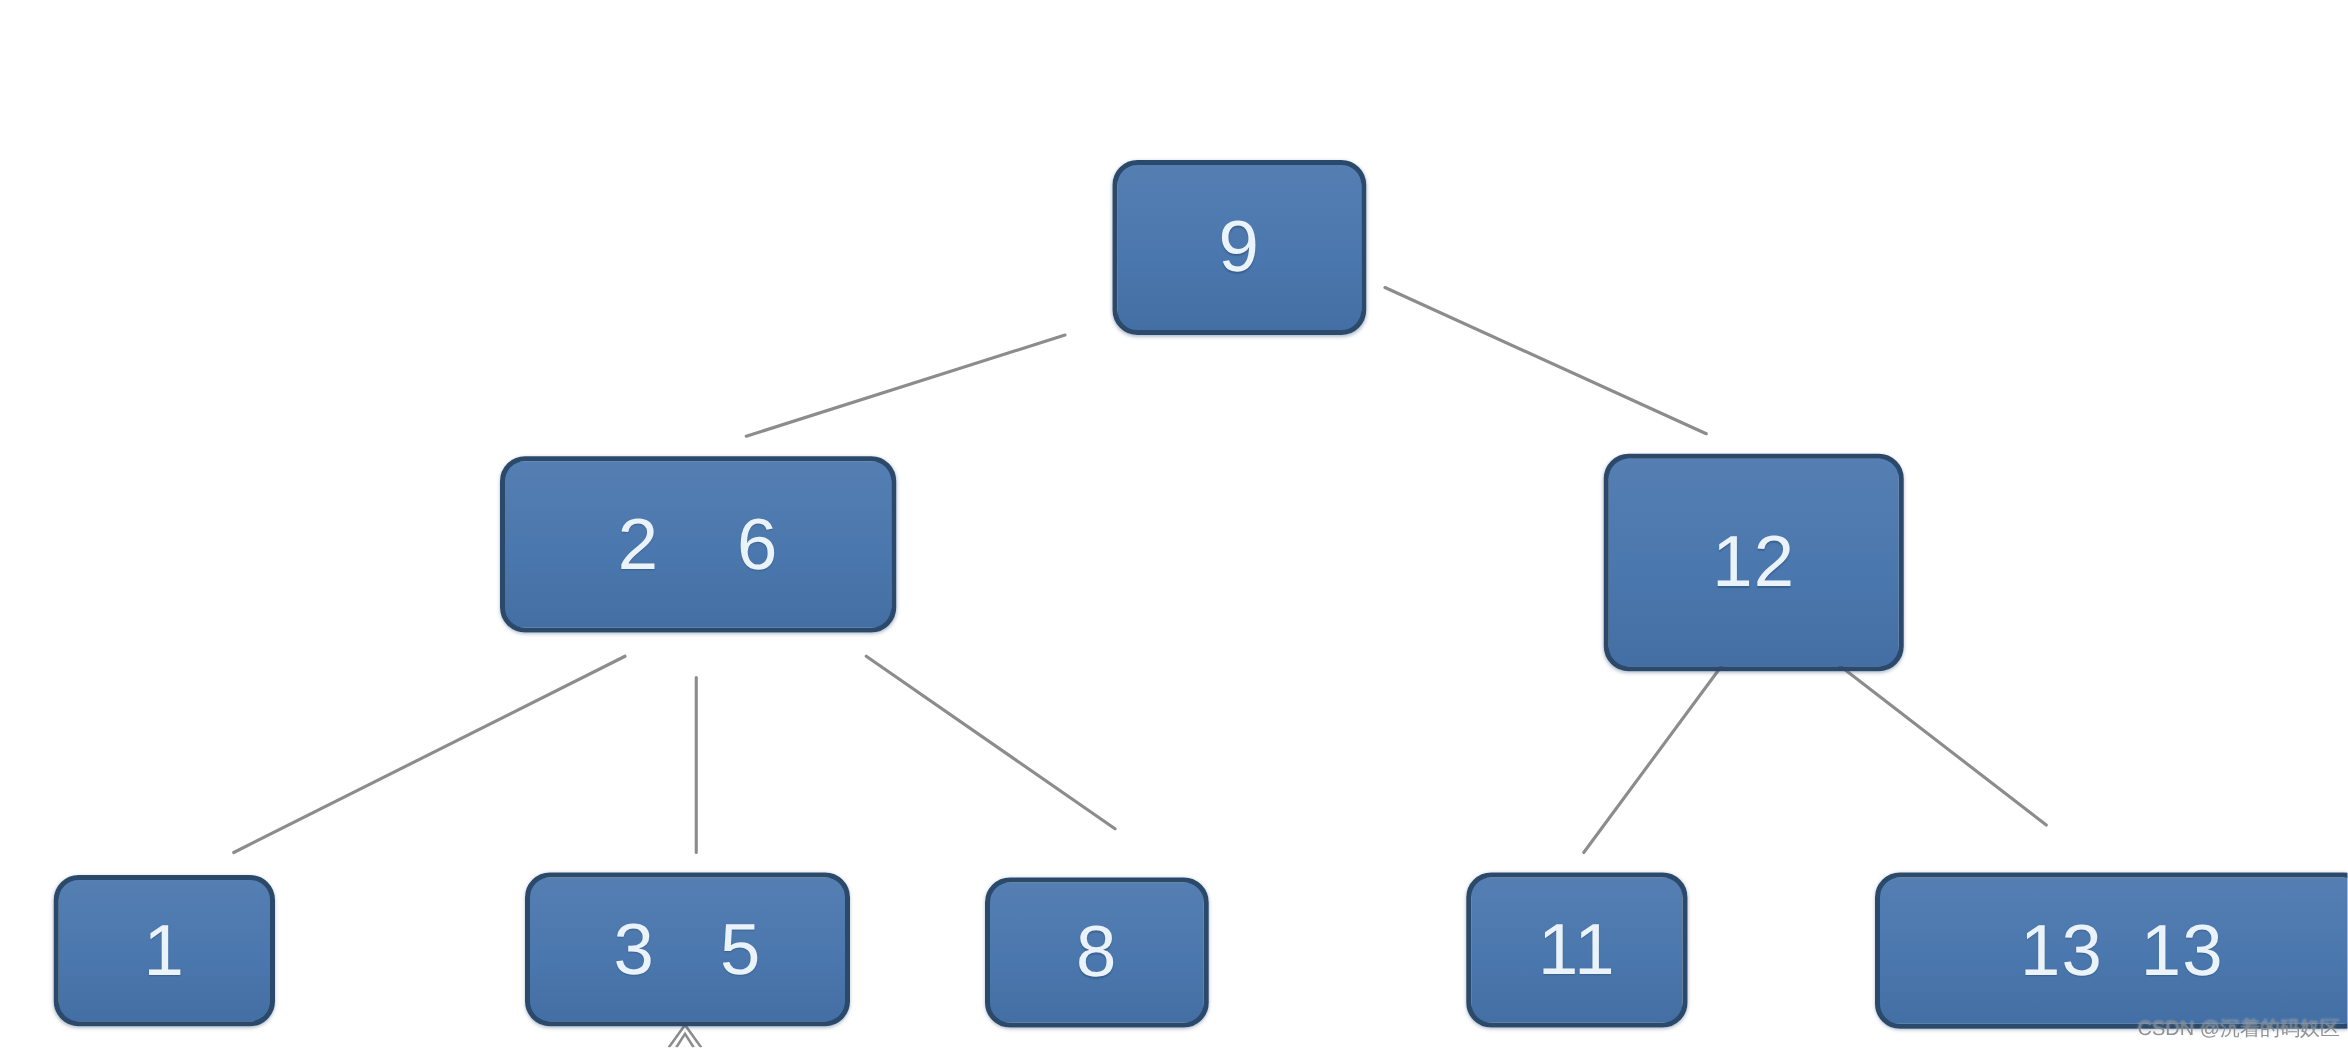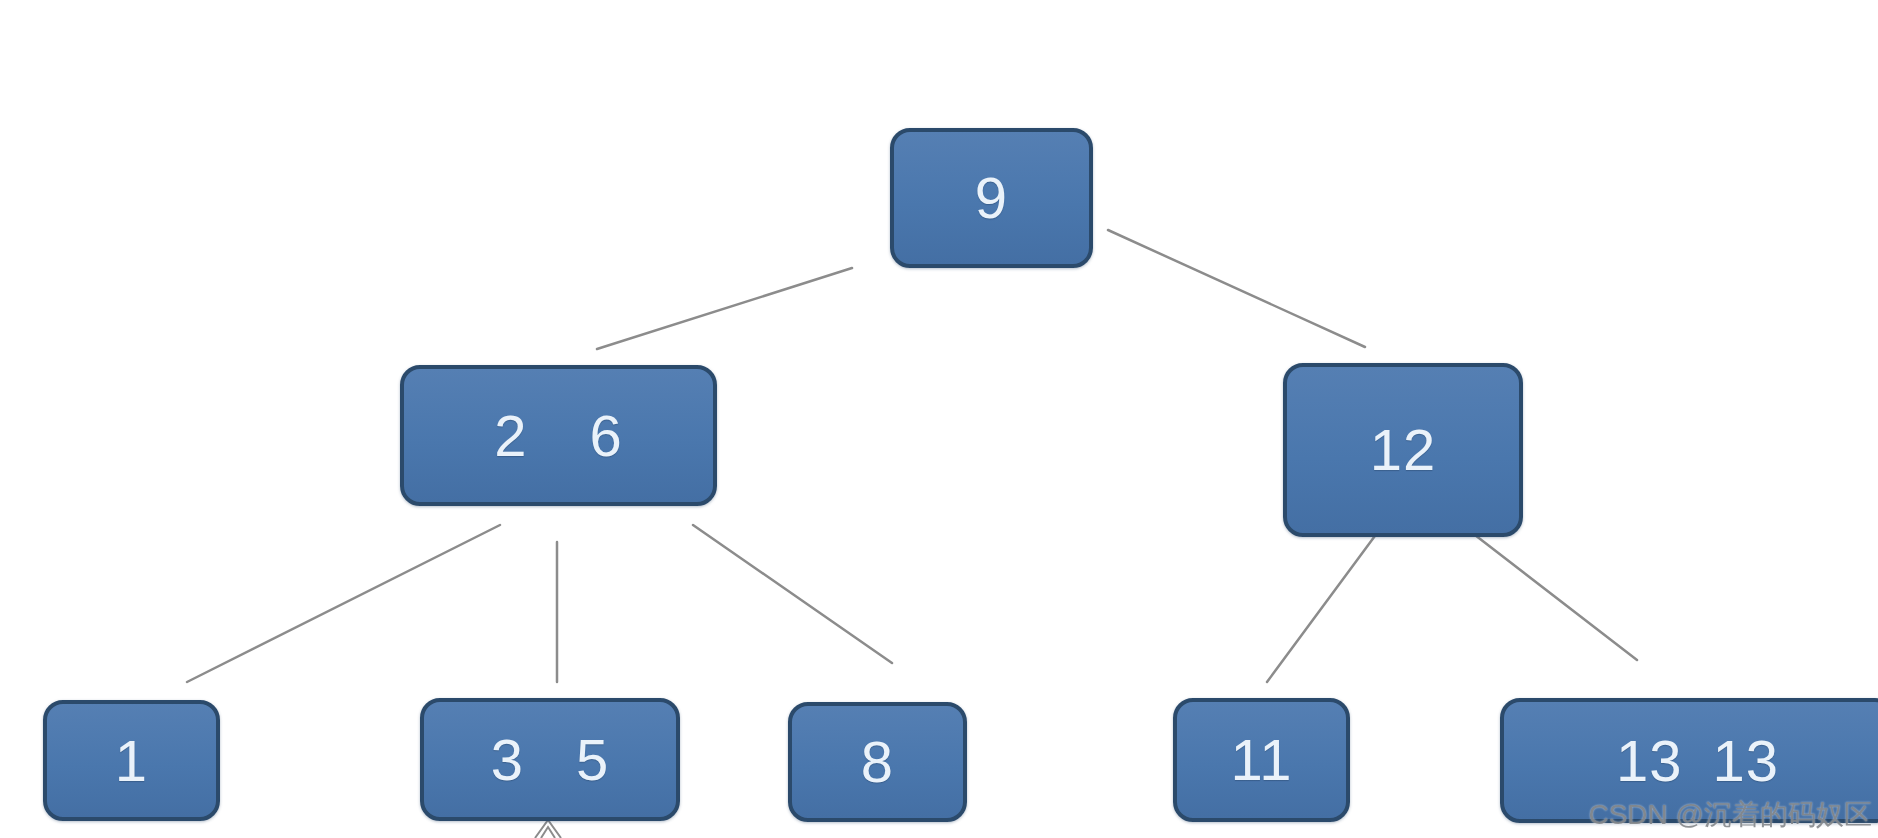--- a/index.html
+++ b/index.html
@@ -46,21 +46,21 @@
     font-size: 58px;
     line-height: 1;
     font-weight: 400;
     letter-spacing: 1px;
     text-shadow: 0 1px 1px rgba(30, 55, 85, 0.35);
   }
   .watermark {
     position: absolute;
     right: 6px;
     bottom: 4px;
-    font-size: 28px;
+    font-size: 16px;
     color: rgba(125, 128, 132, 0.85);
     text-shadow: 0 0 2px rgba(255, 255, 255, 0.6);
     white-space: nowrap;
     z-index: 5;
   }
 </style>
 </head>
 <body>
 
 <div class="canvas">

